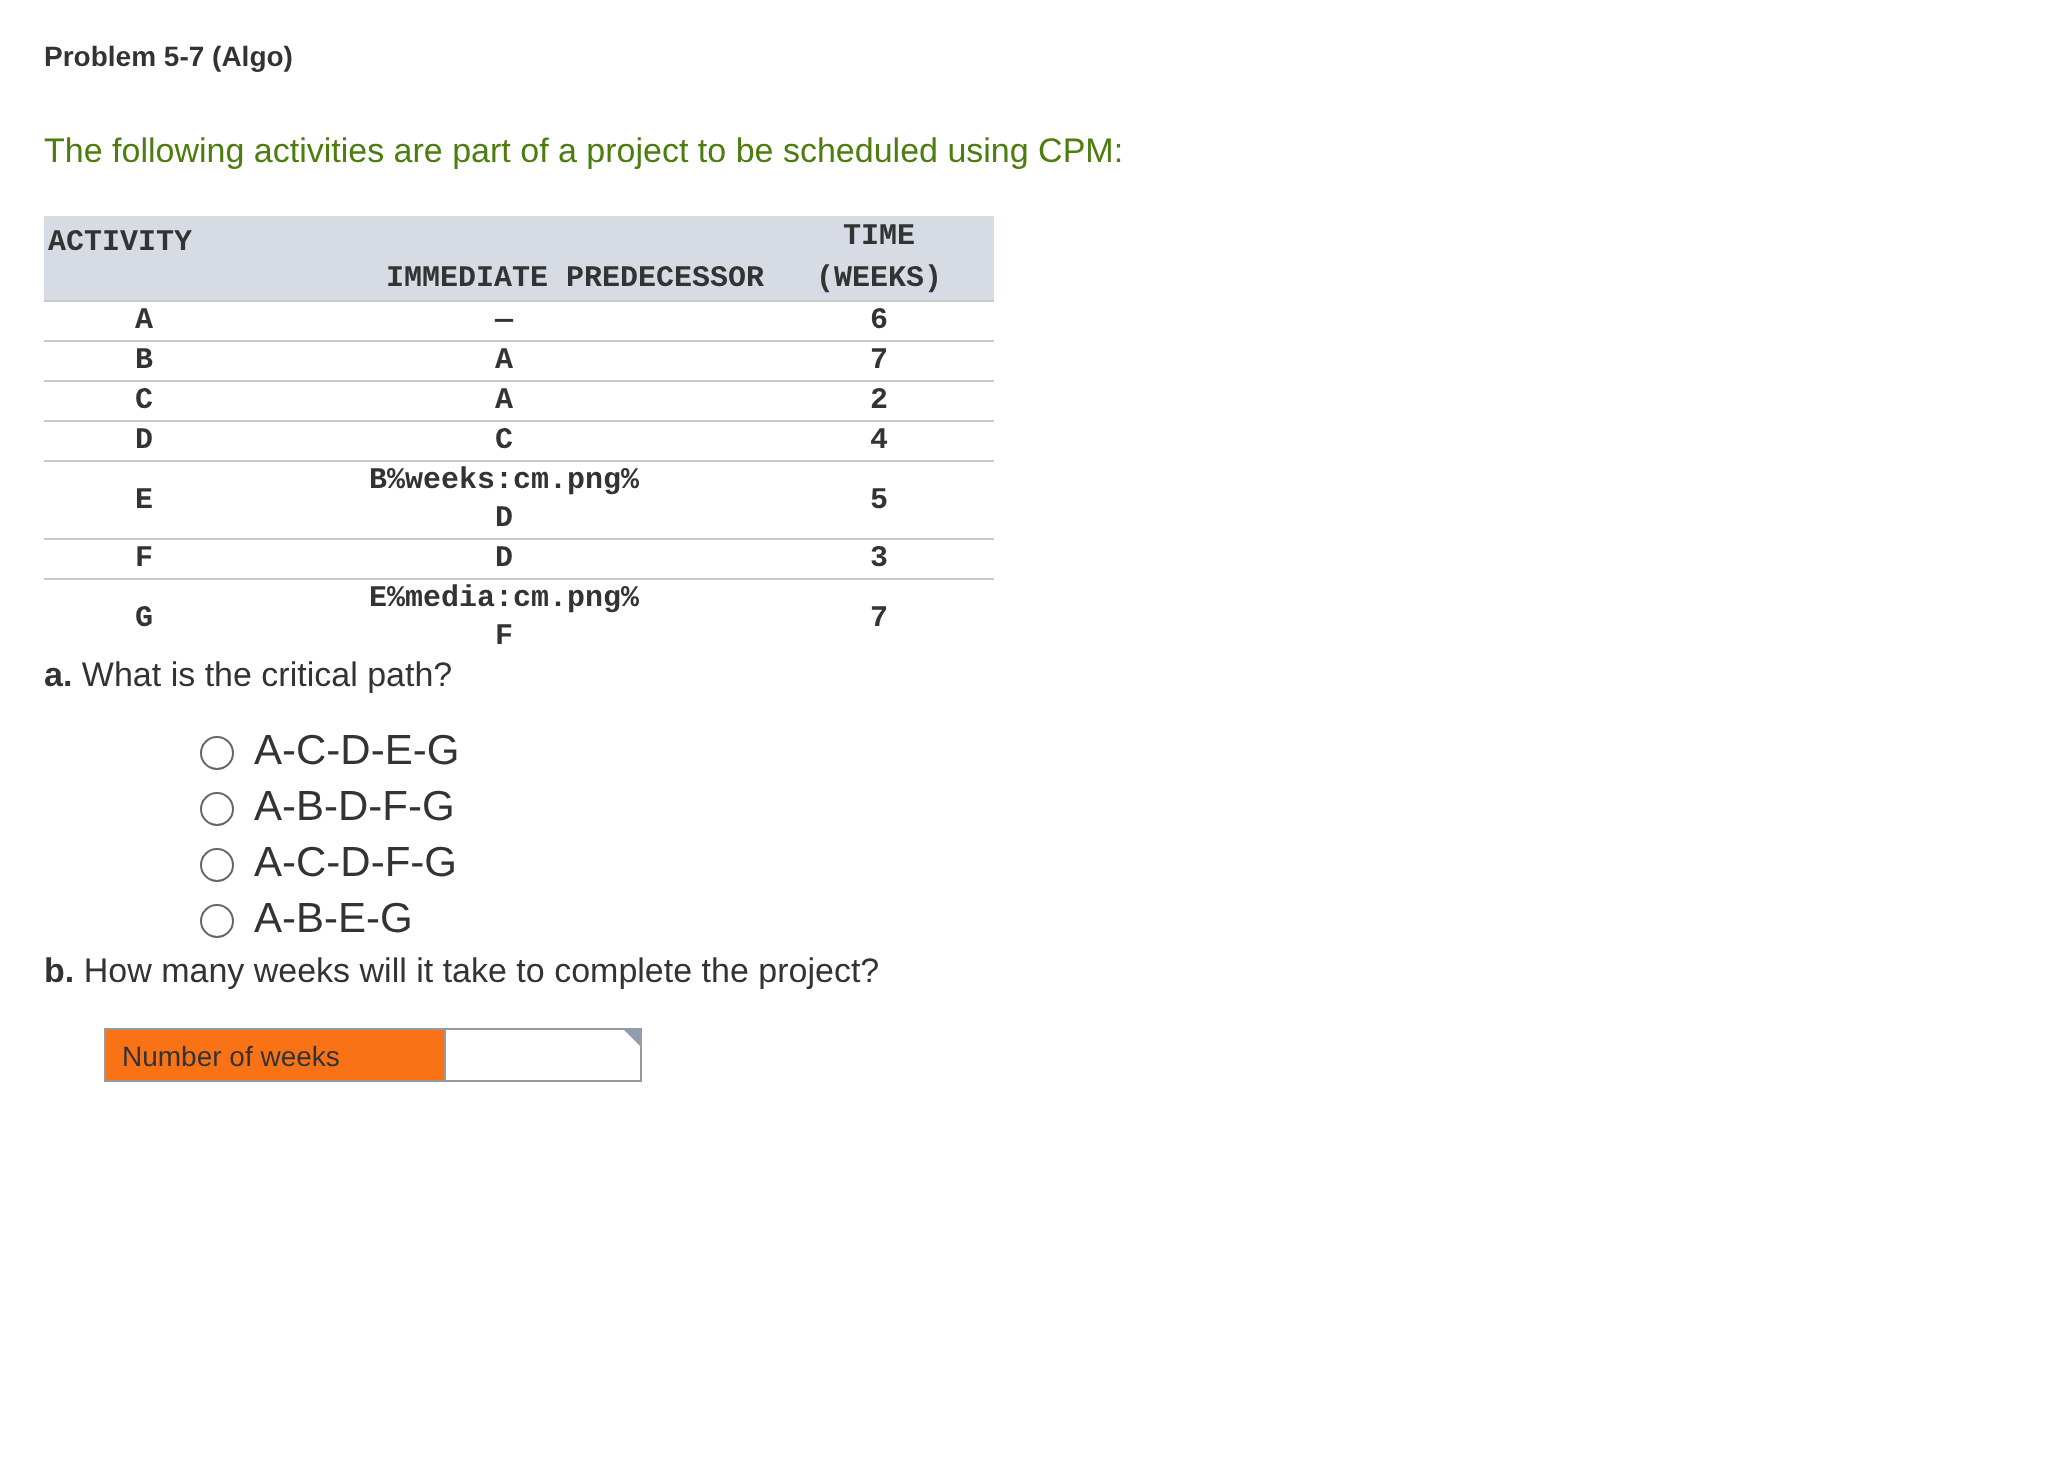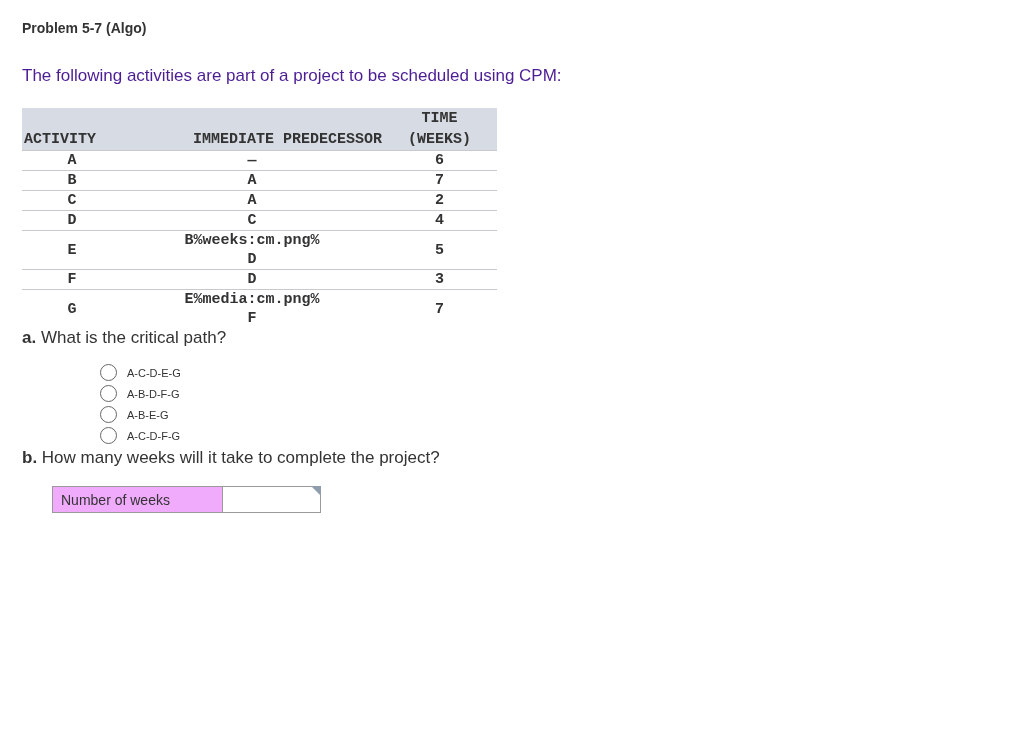--- a/index.html
+++ b/index.html
@@ -13,21 +13,21 @@
   }
   h1 {
     font-size: 14px;
     font-weight: bold;
     margin: 0 0 30px 0;
     color: #333;
   }
   .intro {
     font-size: 17px;
     margin-bottom: 22px;
-    color: #4c1d95;
+    color: #4d7c0f;
   }
   .cpm-table {
     border-collapse: collapse;
     font-family: "Courier New", Courier, monospace;
     font-size: 15px;
   }
   .cpm-table td, .cpm-table th {
     padding: 0;
     font-weight: bold;
   }
@@ -55,21 +55,21 @@
   }
   .question .label { font-weight: bold; }
   .options {
     margin-top: 16px;
     margin-left: 78px;
   }
   .option {
     display: flex;
     align-items: center;
     margin-bottom: 4px;
-    font-size: 11px;
+    font-size: 21px;
   }
   .radio {
     width: 17px;
     height: 17px;
     border: 1.5px solid #666;
     border-radius: 50%;
     margin-right: 10px;
     display: inline-block;
   }
 
@@ -77,21 +77,21 @@
     margin-top: 18px;
     margin-left: 30px;
     border-collapse: collapse;
   }
   .answer-table td {
     border: 1px solid #9a9a9a;
     height: 26px;
     vertical-align: middle;
   }
   .answer-table .label-cell {
-    background: #f0abfc;
+    background: #f97316;
     width: 170px;
     padding: 2px 8px;
     font-size: 14px;
     color: #333;
   }
   .answer-table .input-cell {
     width: 98px;
     background: #fff;
     position: relative;
   }
@@ -115,21 +115,21 @@
 </head>
 <body>
 
 <h1>Problem 5-7 (Algo)</h1>
 
 <div class="intro">The following activities are part of a project to be scheduled using CPM:</div>
 
 <table class="cpm-table">
   <tbody>
       <tr class="hdr">
-    <td class="col-activity" rowspan="2" style="vertical-align:bottom; padding-bottom:2px; padding-left:2px; text-align:left;">ACTIVITY</td>
+    <td class="col-activity" rowspan="2" style="vertical-align:bottom; padding-bottom:20px; padding-left:2px; text-align:left;">ACTIVITY</td>
     <td class="col-pred" rowspan="2" style="vertical-align:bottom; padding-bottom:2px; text-align:right;">IMMEDIATE PREDECESSOR</td>
     <td class="col-time">TIME</td>
   </tr>
   <tr class="hdr">
     <td class="col-time">(WEEKS)</td>
   </tr>
   </tbody>
     <tbody id="tb">
       <tr class="row">
         <td class="col-activity">A</td>
@@ -182,25 +182,25 @@
       <div class="option">
         <span class="radio"></span>
         <span>A-C-D-E-G</span>
       </div>
       <div class="option">
         <span class="radio"></span>
         <span>A-B-D-F-G</span>
       </div>
       <div class="option">
         <span class="radio"></span>
+        <span>A-C-D-F-G</span>
+      </div>
+      <div class="option">
+        <span class="radio"></span>
         <span>A-B-E-G</span>
-      </div>
-      <div class="option">
-        <span class="radio"></span>
-        <span>A-C-D-F-G</span>
       </div>
     </div>
 </div>
 
 <div class="question">
   <span class="label">b.</span>
   <span>How many weeks will it take to complete the project?</span>
 </div>
 
 <table class="answer-table">

